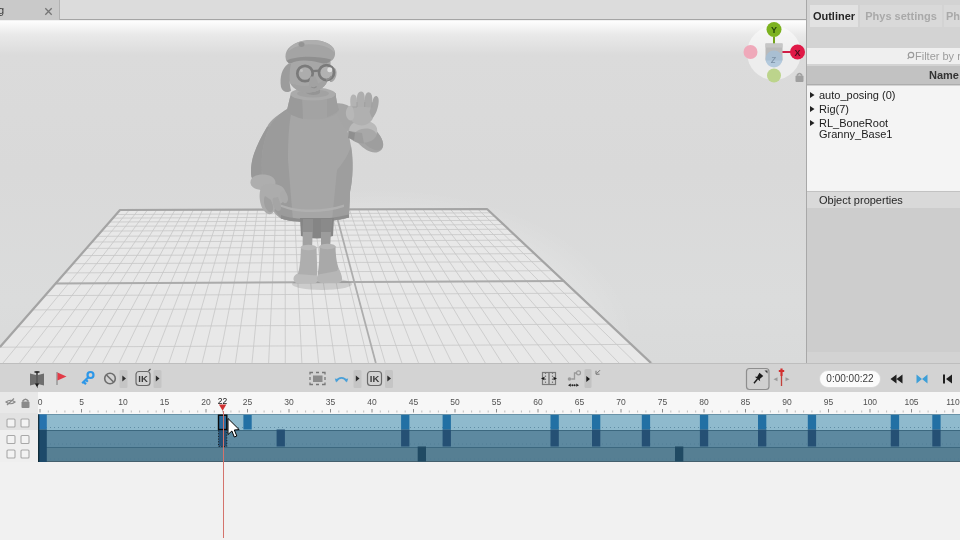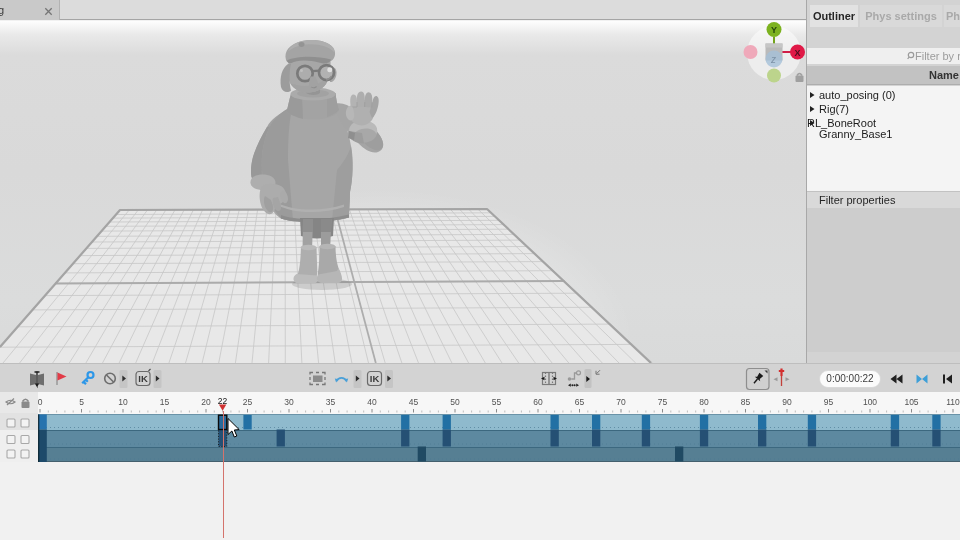--- a/index.html
+++ b/index.html
@@ -140,25 +140,25 @@
  </div>
  <div class="abs" style="left:0;top:66px;width:186px;height:19px;background:#c2c2c2;border-bottom:1px solid #adadad">
    <span class="abs" style="left:122px;top:3px;font-size:11px;color:#333;font-weight:bold">Name</span>
  </div>
  <div class="abs" style="left:0;top:86px;width:154px;height:105px;background:#f4f4f4;font-size:11px;color:#1c1c1c">
    <svg class="abs" style="left:2px;top:0" width="10" height="105">
           <path d="M1 6l4.5 3-4.5 3Z M1 20l4.5 3-4.5 3Z M1 34l4.5 3-4.5 3Z" fill="#222"></path>
         </svg>
    <span class="abs" style="left:12px;top:3px">auto_posing (0)</span>
    <span class="abs" style="left:12px;top:17px">Rig(7)</span>
-   <span class="abs" style="left:0;top:31px">RL_BoneRoot</span>
+   <span class="abs" style="left:12px;top:31px">RL_BoneRoot</span>
    <span class="abs" style="left:12px;top:42px">Granny_Base1</span>
  </div>
  <div class="abs" style="left:0;top:191px;width:154px;height:17px;background:#d9d9d9;border-top:1px solid #c2c2c2">
-   <span class="abs" style="left:12px;top:2px;font-size:11px;color:#262626">Filter properties</span>
+   <span class="abs" style="left:12px;top:2px;font-size:11px;color:#262626">Object properties</span>
  </div>
  <div class="abs" style="left:0;top:208px;width:154px;height:144px;background:#cdcdcd"></div>
 </div>
 
 <div class="abs" style="left:0;top:363px;width:960px;height:41px;background:#d3d3d3;border-top:1px solid #bebebe">
 <svg class="abs" style="left:0;top:0" width="960" height="29" viewBox="0 0 960 29">
 
 <path d="M30 9.5 L36 11 L36 20 L30 21.5 Z" fill="#6e6e6e"></path>
 <path d="M38 11 L44 9.5 L44 21.5 L38 20 Z" fill="#6e6e6e"></path>
 <path d="M37 7.5 L37 22 L35.5 19.5 M37 22 L38.5 19.5" stroke="#1c1c1c" stroke-width="1.3" fill="none"></path>

